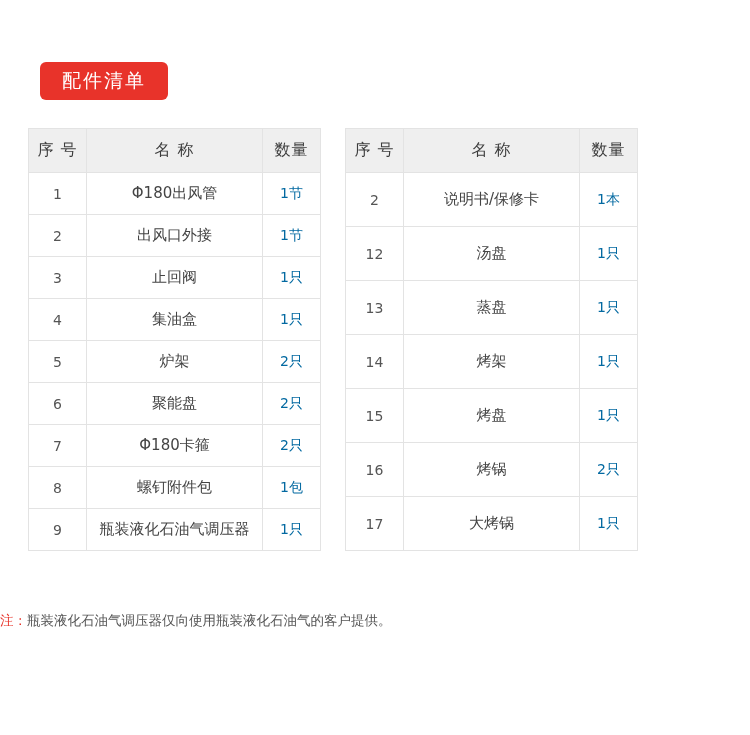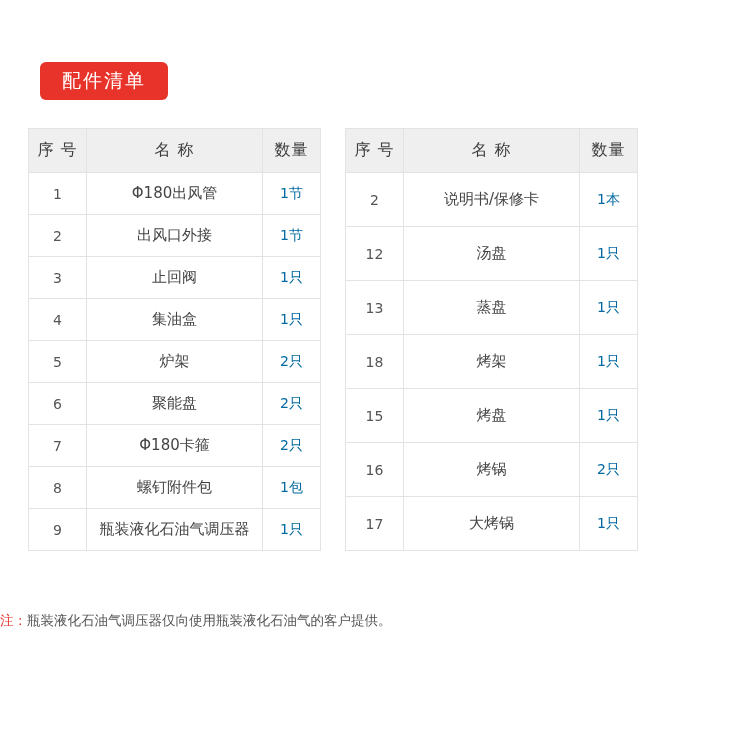--- a/index.html
+++ b/index.html
@@ -168,21 +168,21 @@
           <td class="idx">12</td>
           <td class="name">汤盘</td>
           <td class="qty">1只</td>
         </tr>
         <tr>
           <td class="idx">13</td>
           <td class="name">蒸盘</td>
           <td class="qty">1只</td>
         </tr>
         <tr>
-          <td class="idx">18</td>
+          <td class="idx">14</td>
           <td class="name">烤架</td>
           <td class="qty">1只</td>
         </tr>
         <tr>
           <td class="idx">15</td>
           <td class="name">烤盘</td>
           <td class="qty">1只</td>
         </tr>
         <tr>
           <td class="idx">16</td>

